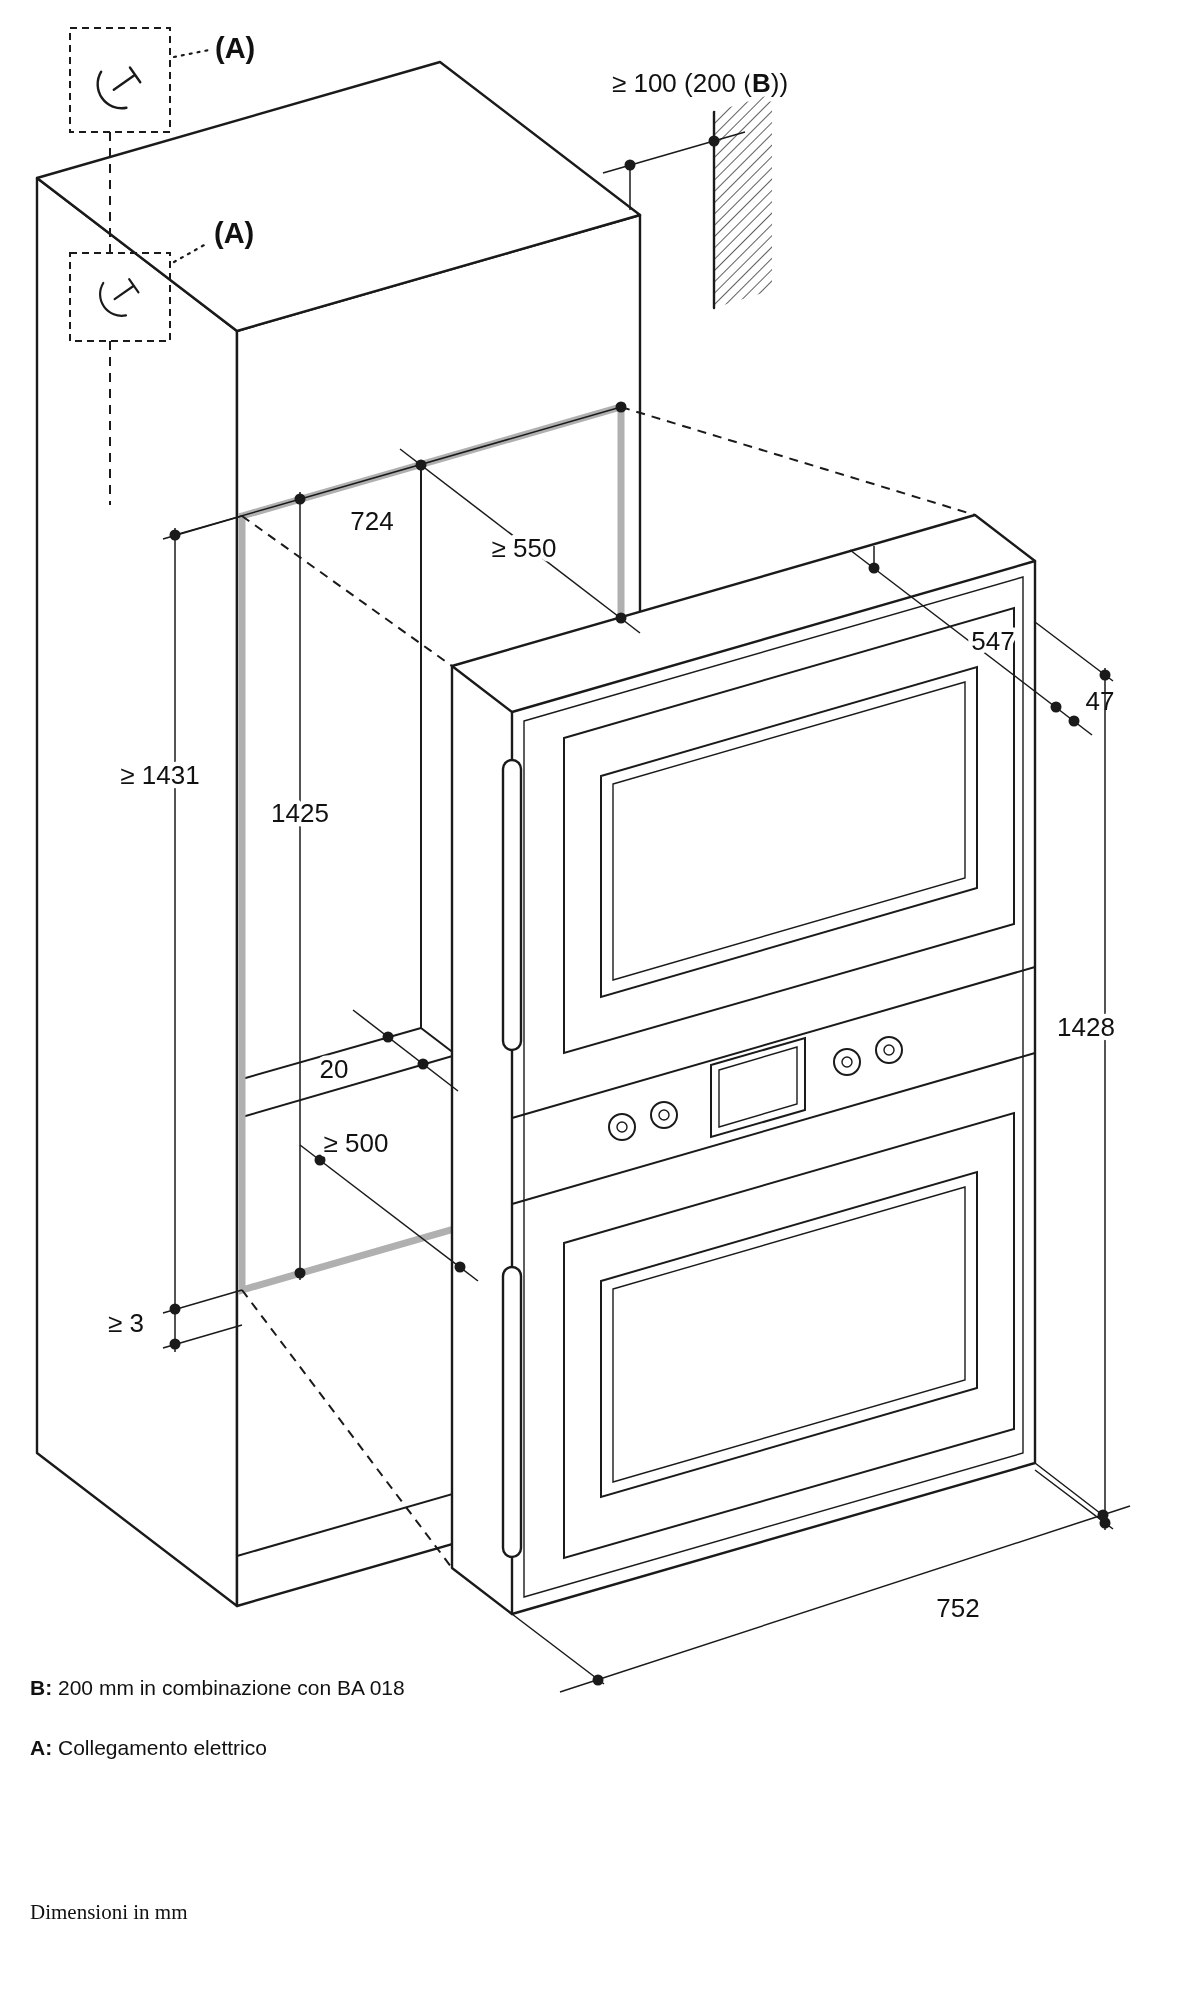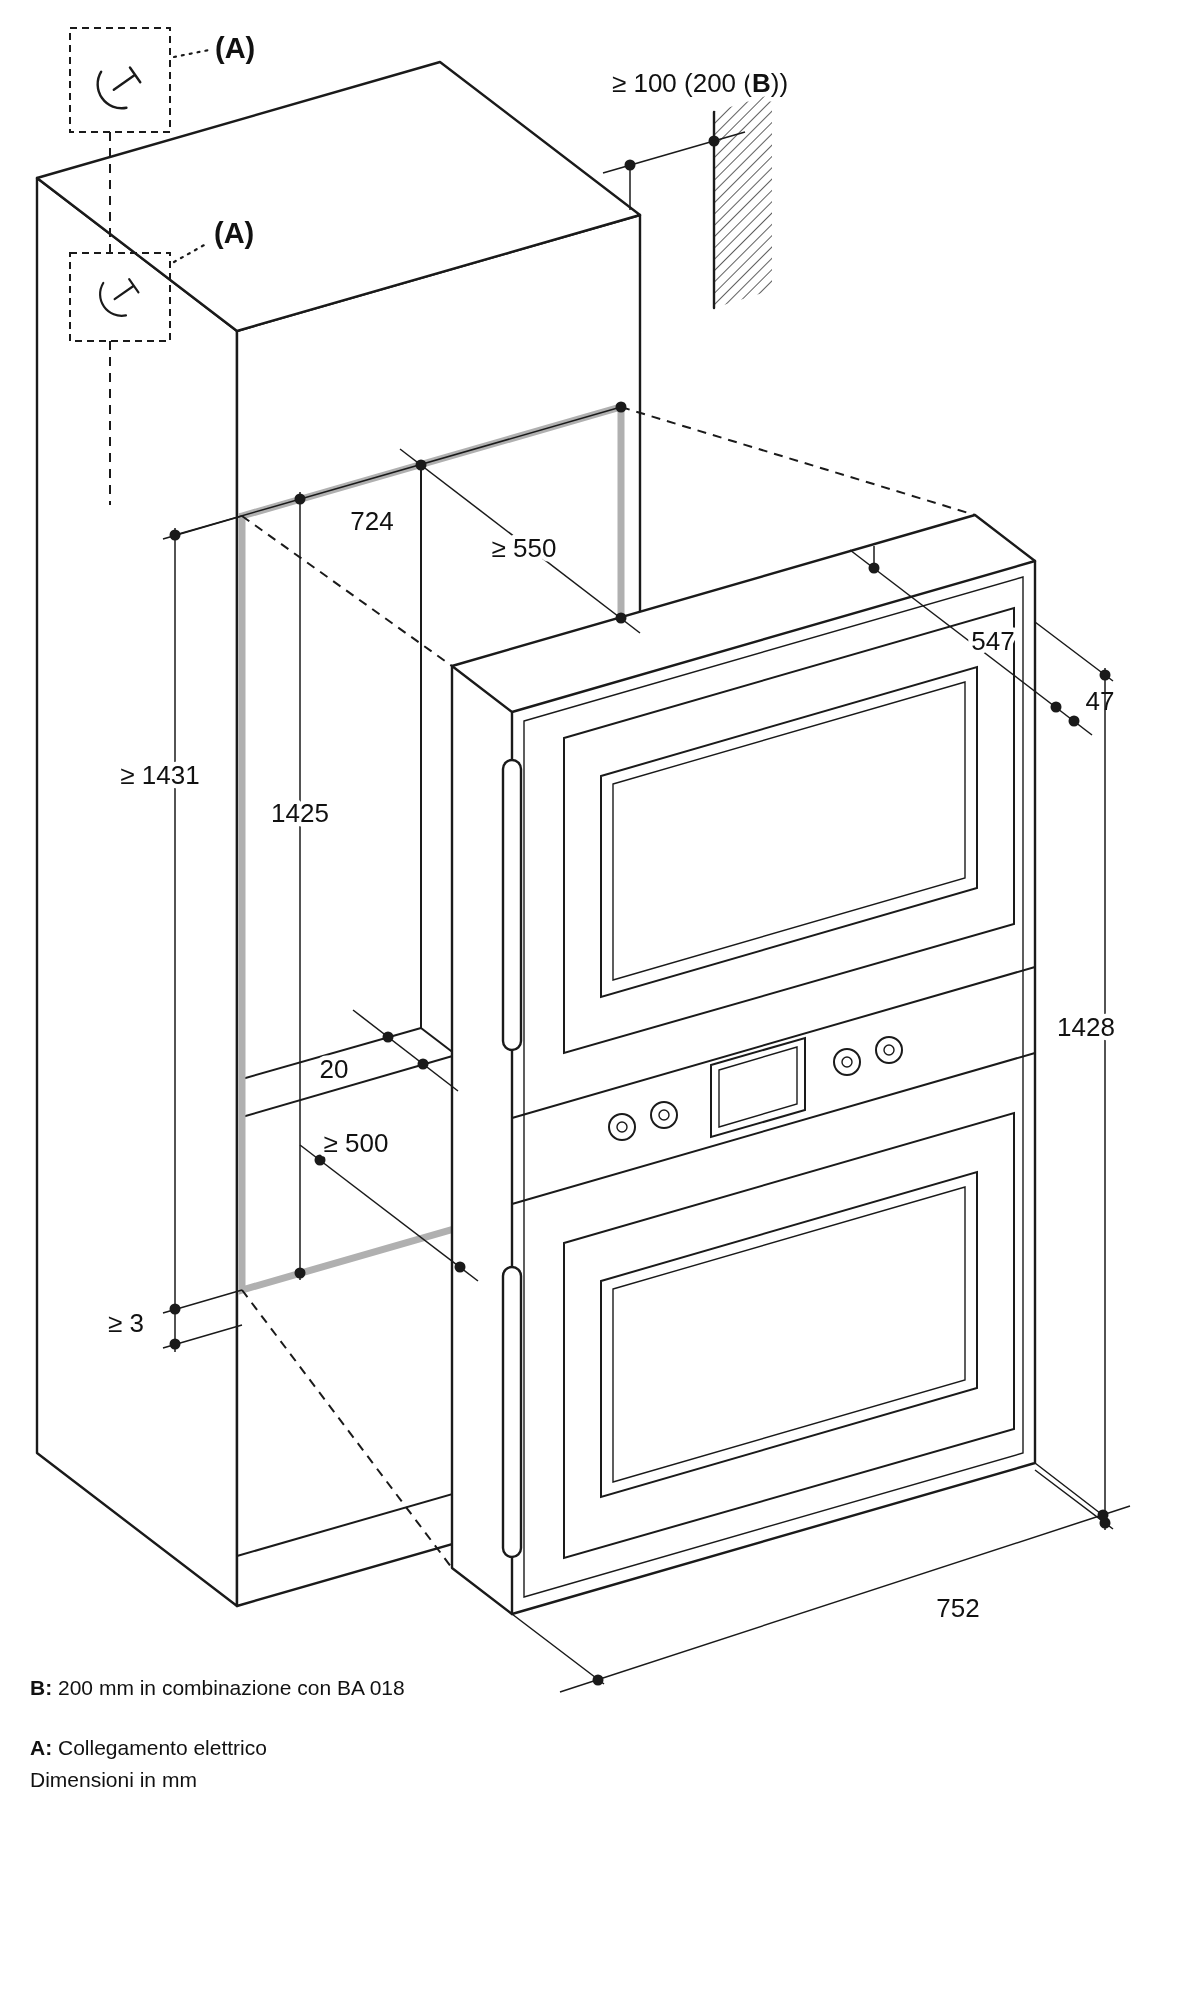--- a/index.html
+++ b/index.html
@@ -186,16 +186,16 @@
 </svg>
 
   <div class="legend-line" style="top:1736px;">
     <span class="lg-key">A:</span>
     <span>Collegamento elettrico</span>
   </div>
   <div class="legend-line" style="top:1676px;">
     <span class="lg-key">B:</span>
     <span>200 mm in combinazione con BA 018</span>
   </div>
-  <div class="legend-line" style="top:1768px;">
+  <div class="legend-line" style="top:1900px;font-family:Liberation Serif, serif;">
     <span>Dimensioni in mm</span>
   </div>
 </div>
 
 </body></html>

